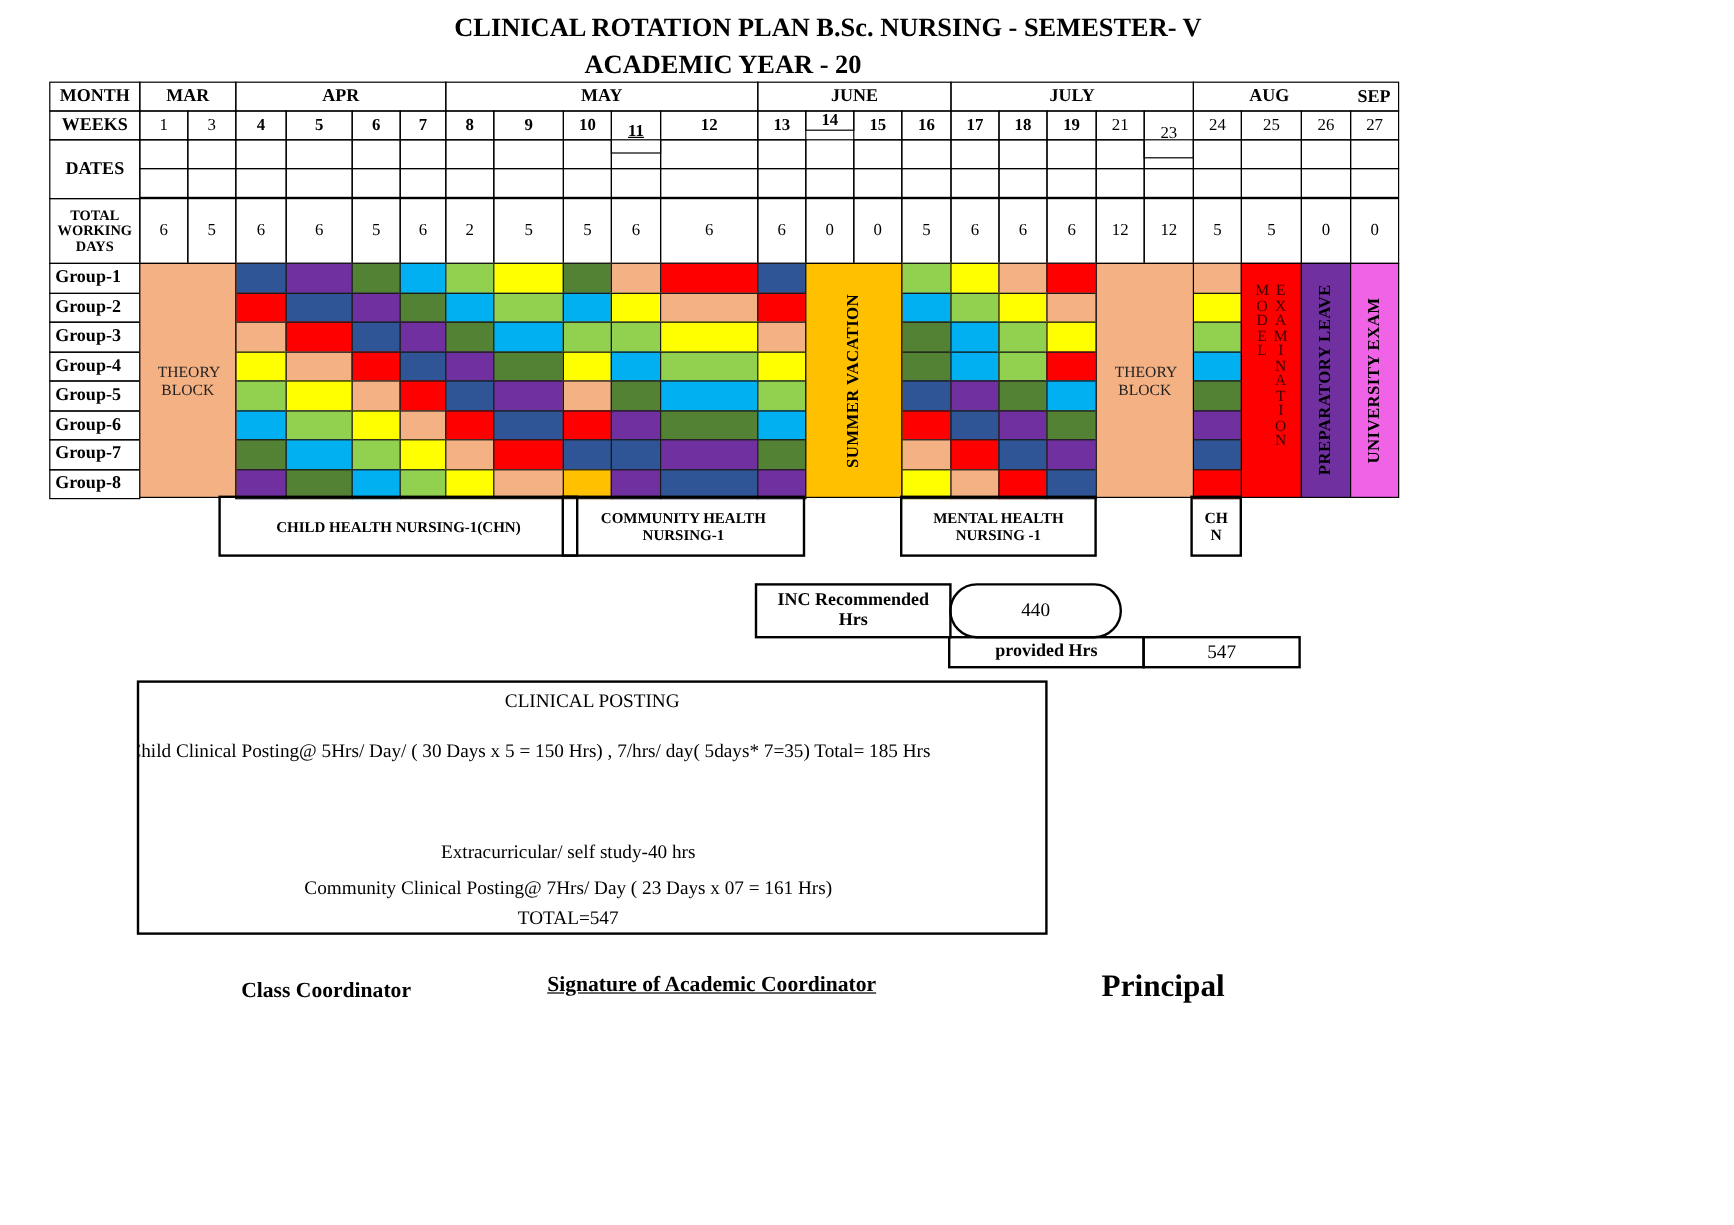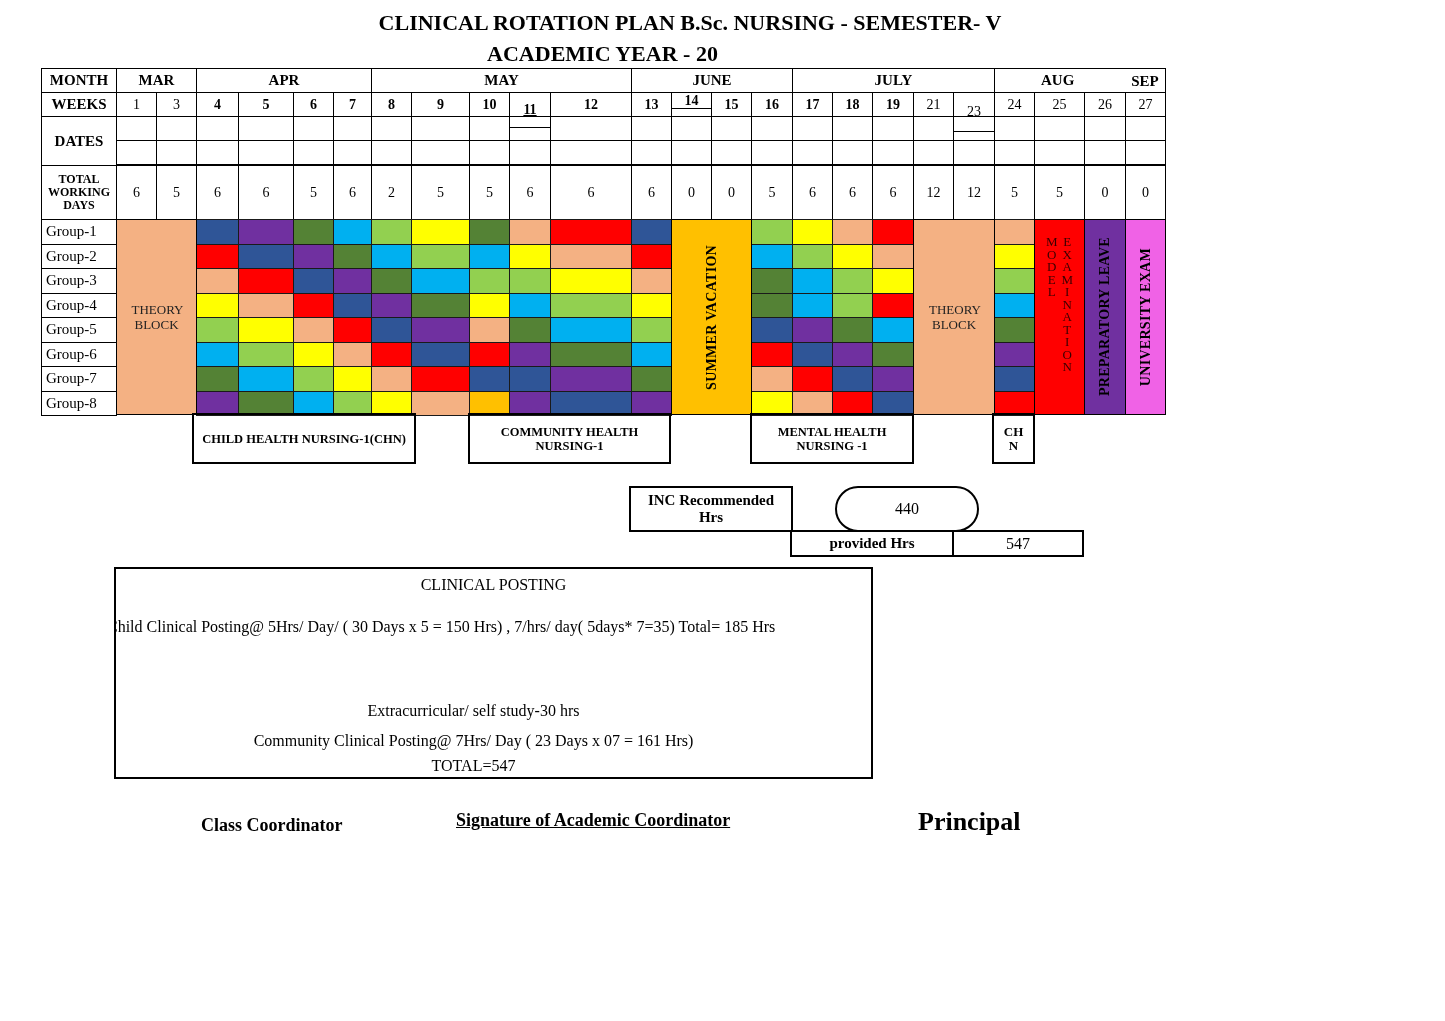--- a/index.html
+++ b/index.html
@@ -5,21 +5,21 @@
   html, body { margin:0; padding:0; background:#ffffff; }
   body { width:1445px; height:1021px; position:relative; overflow:hidden;
          font-family:"Liberation Serif", "DejaVu Serif", serif; color:#000; }
   .abs { position:absolute; box-sizing:border-box; }
   .title { left:0; width:1380px; text-align:center; font-weight:bold; font-size:22px; line-height:26px; }
   .cell { position:absolute; box-sizing:border-box; border:1px solid #000; display:flex;
           align-items:center; justify-content:center; text-align:center; font-size:14px; }
   .bold { font-weight:bold; }
   .hdr-label { font-weight:bold; font-size:15px; }
   .small-label { font-weight:bold; font-size:12px; line-height:13px; }
-  .grp { font-weight:normal; font-size:15px; justify-content:flex-start; padding-left:4px; }
+  .grp { font-weight:bold; font-size:15px; justify-content:flex-start; padding-left:4px; }
   .vert { writing-mode:vertical-rl; transform:rotate(180deg); font-weight:bold; font-size:14px; letter-spacing:0.3px; }
   .theory { font-size:13px; line-height:15px; color:#222; }
   .subj { border:2px solid #000; font-weight:bold; font-size:12.5px; line-height:14px; }
   .box { border:2px solid #000; }
   .posting-line { position:absolute; left:0; width:100%; text-align:center; font-size:16px; white-space:nowrap; }
   .sig { position:absolute; font-weight:bold; white-space:nowrap; }
   #grid-cells .c { position:absolute; box-sizing:border-box; border:1px solid #1a1a1a; }
 </style>
 </head>
 <body>
@@ -308,33 +308,33 @@
     </div>
   </div>
   <div class="cell" style="left:1084px; top:219px; width:42px; height:196px; background:#7030A0;">
     <span class="vert">PREPARATORY LEAVE</span>
   </div>
   <div class="cell" style="left:1125px; top:219px; width:41px; height:196px; background:#F062E6;">
     <span class="vert">UNIVERSITY EXAM</span>
   </div>
 </div>
 
-<div class="cell subj" style="left:192px; top:413px; width:224px; height:51px;">CHILD  HEALTH NURSING-1(CHN)</div>
+<div class="cell subj" style="left:182px; top:413px; width:300px; height:51px;">CHILD  HEALTH NURSING-1(CHN)</div>
 <div class="cell subj" style="left:468px; top:413px; width:203px; height:51px; padding:0 20px;">COMMUNITY HEALTH NURSING-1</div>
 <div class="cell subj" style="left:750px; top:413px; width:164px; height:51px; padding:0 16px;">MENTAL HEALTH NURSING -1</div>
 <div class="cell subj" style="left:992px; top:413px; width:43px; height:51px; font-size:13px; padding:0 8px;">CH N</div>
 
 <div class="cell box bold" style="left:629px; top:486px; width:164px; height:46px; font-size:15px; line-height:17px; padding:0 8px;">INC Recommended Hrs</div>
-<div class="cell box" style="left:835px; top:486px; width:144px; height:46px; font-size:16px;border-radius:23px;">440</div>
+<div class="cell box" style="left:791px; top:486px; width:144px; height:46px; font-size:16px;border-radius:23px;">440</div>
 <div class="cell box bold" style="left:790px; top:530px; width:164px; height:27px; font-size:15px;">provided Hrs</div>
 <div class="cell box" style="left:952px; top:530px; width:132px; height:27px; font-size:16px;">547</div>
 
 <div class="abs box" style="left:114px; top:567px; width:759px; height:212px; overflow:hidden;">
   <div class="posting-line" style="top:7px; font-size:16px;">CLINICAL POSTING</div>
   <div class="posting-line" style="top:49px; left:-9px; width:auto; text-align:left;">Child Clinical Posting@ 5Hrs/ Day/ ( 30 Days x 5 = 150 Hrs) , 7/hrs/ day( 5days* 7=35) Total= 185 Hrs</div>
-  <div class="posting-line" style="top:133px; left:-20px;">Extracurricular/ self study-30 hrs</div>
+  <div class="posting-line" style="top:133px; left:-20px;">Extracurricular/ self study-40 hrs</div>
   <div class="posting-line" style="top:163px; left:-20px;">Community Clinical Posting@ 7Hrs/ Day ( 23 Days x 07 = 161 Hrs)</div>
   <div class="posting-line" style="top:188px; left:-20px;">TOTAL=547</div>
 </div>
 
 <div class="sig" style="left:201px; top:815px; font-size:18px;">Class Coordinator</div>
 <div class="sig" style="left:456px; top:810px; font-size:18px;text-decoration:underline;">Signature of Academic Coordinator</div>
 <div class="sig" style="left:918px; top:807px; font-size:26px;">Principal</div>
 
 </body></html>

